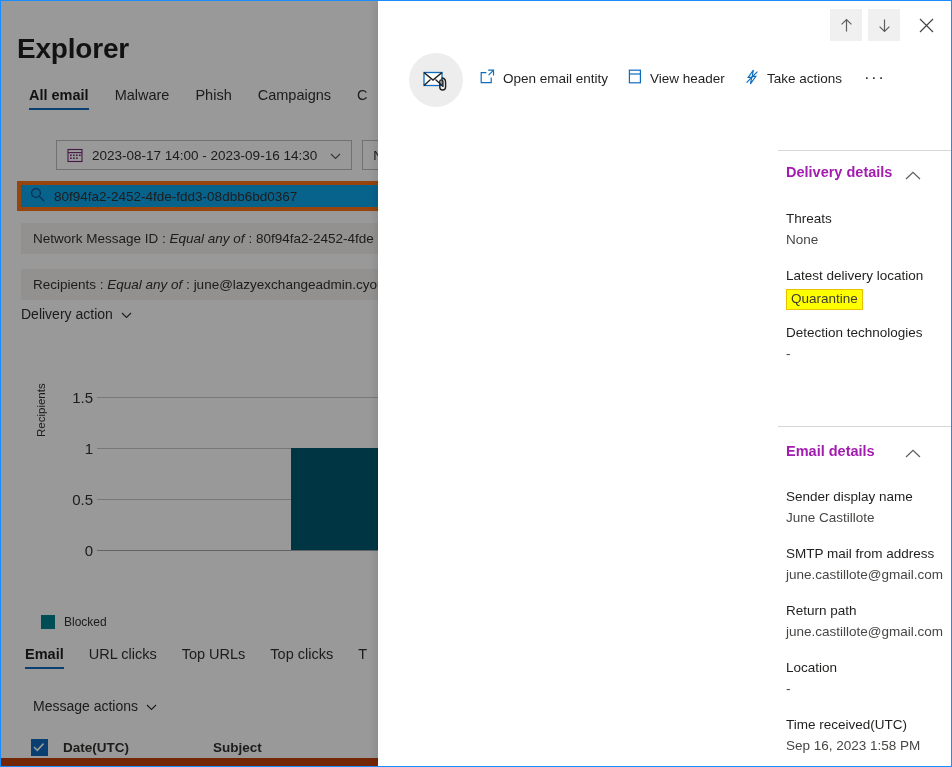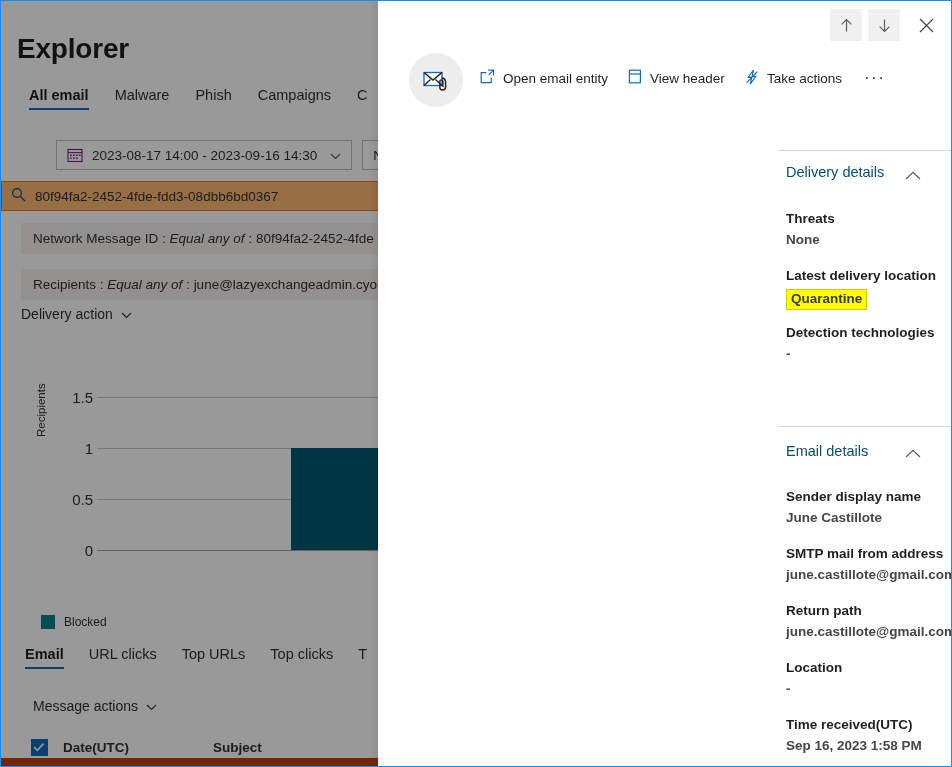--- a/index.html
+++ b/index.html
@@ -72,23 +72,23 @@
   .cal-ico { width: 16px; height: 16px; flex: none; }
   .chev { margin-left: 4px; opacity: .8; }
   .netbtn {
     height: 30px; border: 1px solid #bdbdbd; background: #fff;
     display: flex; align-items: center; padding: 0 10px;
     font-size: 13.5px; color: #323130; overflow: hidden;
     white-space: nowrap; width: 120px;
   }
 
   .search-box {
-    position: absolute; left: 0; top: 180px;
+    position: absolute; left: 16px; top: 180px;
     width: 420px; height: 30px;
-    border: 1px solid #f97316; background: #fdba74;
+    border: 4px solid #f97316; background: #0ea5e9;
     display: flex; align-items: center; gap: 9px; padding: 0 9px;
     font-size: 13.5px; color: #323130;
   }
 
   .pill {
     position: absolute; left: 20px;
     height: 31px; background: #f3f2f1;
     display: flex; align-items: center; padding: 0 12px;
     font-size: 13.5px; color: #323130; white-space: nowrap;
     width: 480px; overflow: hidden;
@@ -208,28 +208,28 @@
   .cmd { display: flex; align-items: center; gap: 8px; cursor: pointer; white-space: nowrap; }
   .ellipsis { font-size: 17px; color: #323130; letter-spacing: 1.5px; cursor: pointer; padding-left: 2px;}
 
   .hr {
     position: absolute; left: 400px; width: 527px; height: 1px;
     background: #d6d6d6;
   }
 
   .sect-title {
     position: absolute; left: 408px;
-    font-size: 14.5px; font-weight: normal; color: #0c4a6e;
+    font-size: 14.5px; font-weight: bold; color: #a21caf;
   }
   .sect-chev {
     position: absolute; right: 31px;
     cursor: pointer;
   }
 
-  .field { position: absolute; font-weight: bold; }
+  .field { position: absolute; }
   .field .lbl {
     font-size: 13.5px; color: #201f1e; white-space: nowrap;
     margin-bottom: 6px;
   }
   .field .val {
     font-size: 13.5px; color: #484644;
   }
   .hl {
     background: #ffff00;
     border: 1px solid #e6c200;

